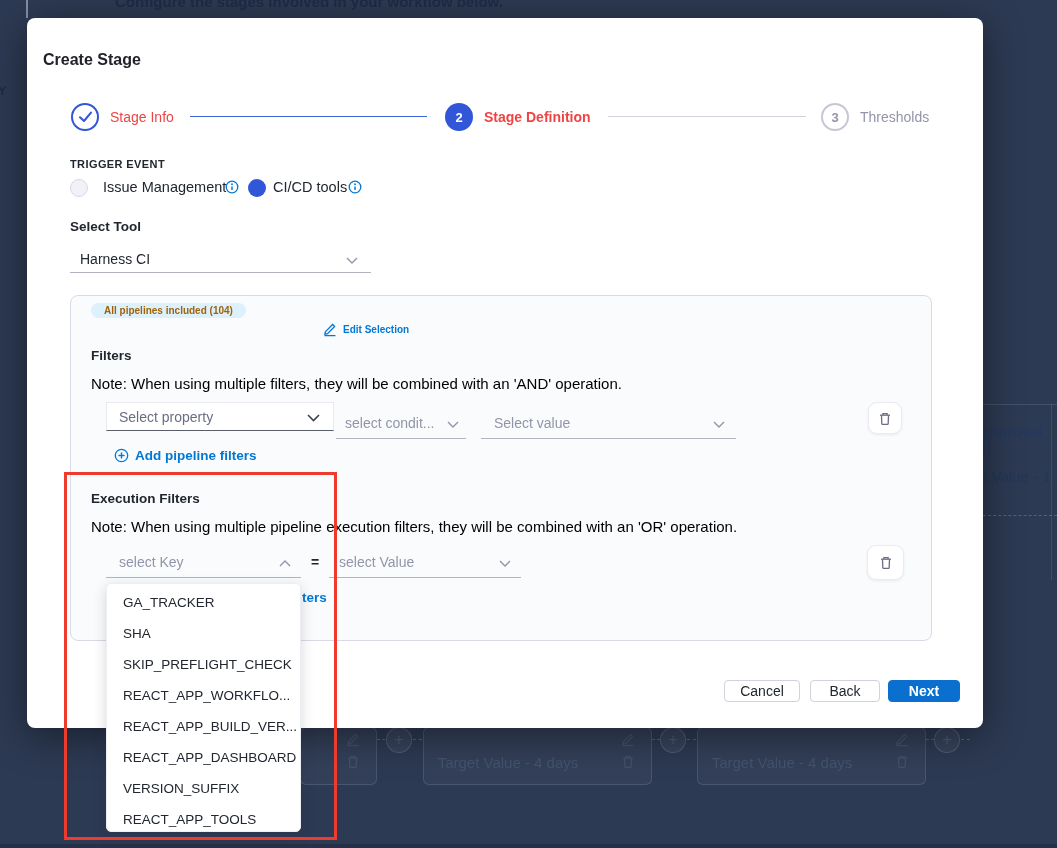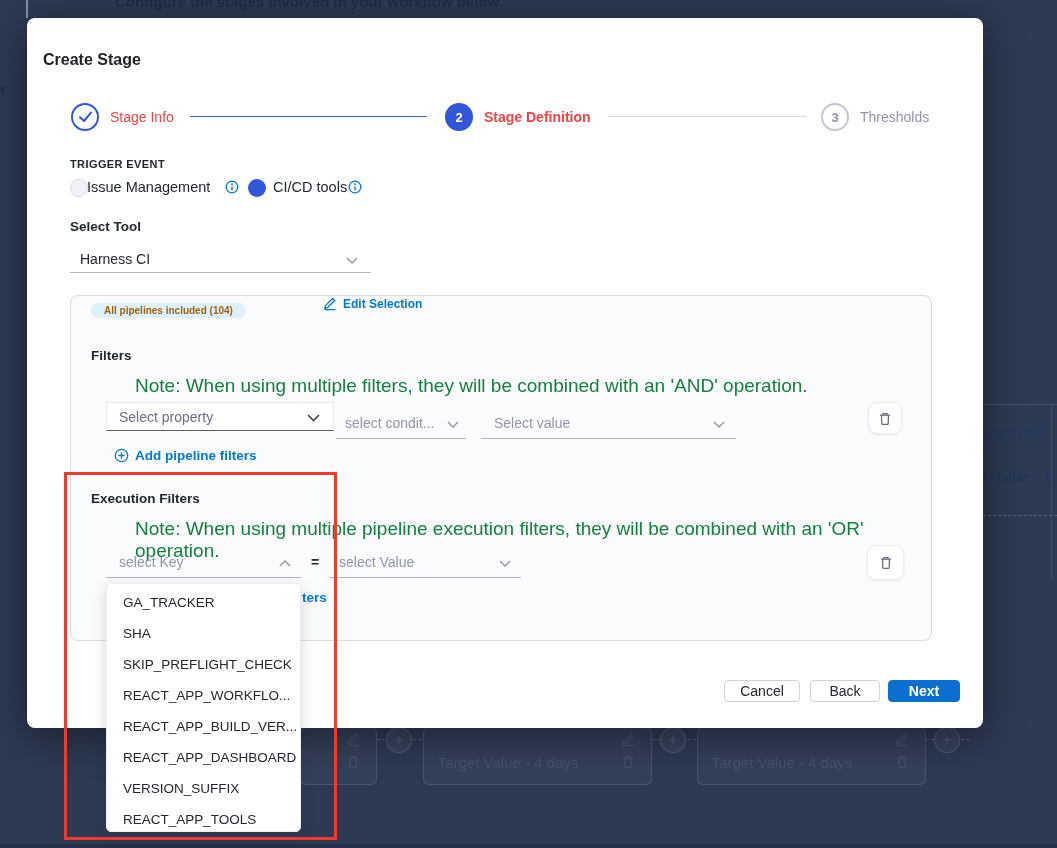--- a/index.html
+++ b/index.html
@@ -32,21 +32,21 @@
   .radio-off { background:#f1f2f7; border:1px solid #d8d9e3; }
   .radio-on { background:#3157d8; }
   .radio-label { font-size:14.5px; color:#22272f; }
 
   .field-label { font-size:13.5px; font-weight:700; color:#22272f; }
   .placeholder { color:#9295a9; font-size:14px; }
 
   .panel { background:#fafbfc; border:1px solid #d9dae5; border-radius:8px; }
   .chip { display:inline-flex; align-items:center; height:15px; padding:0 13px; background:#ddf1fd; border-radius:12px; font-size:10px; font-weight:600; color:#a16207; }
   .blue-link { color:#0278d5; font-size:13.5px; font-weight:600; display:flex; align-items:center; gap:6px; }
-  .note { font-size:19px; color:#15803d;margin-left:44px; }
+  .note { font-size:15px; color:#000000; }
   .select-box { background:#fff; border:1px solid #e9eaef; border-bottom:1.5px solid #585d68; display:flex; align-items:center; }
   .icon-btn { background:#fff; border:1px solid #ebecf1; border-radius:9px; box-shadow:0 1px 3px rgba(40,41,61,0.08); display:flex; align-items:center; justify-content:center; color:#6b6d85; }
 
   .menu { background:#fff; border:1px solid #eceef2; border-radius:5px; box-shadow:0 4px 14px rgba(40,41,61,0.18); z-index:30; padding-top:3px; }
   .menu-item { height:31px; line-height:31px; padding-left:16px; font-size:13.5px; color:#22272f; white-space:nowrap; }
 
   .btn { height:22px; border-radius:4px; font-size:14px; display:flex; align-items:center; justify-content:center; font-weight:500; }
   .btn-plain { background:#fff; border:1px solid #d0d2dc; color:#22272f; }
   .btn-primary { background:#0b6fd0; color:#fff; border:1px solid #0b6fd0; font-weight:600; }
 
@@ -143,21 +143,21 @@
     <span class="step-label" style="font-weight:700;">Stage Definition</span>
   </div>
   <div class="abs step-line" style="left:581px; top:98px; width:198px; background:#d2d3de;"></div>
   <div class="abs" style="left:794px; top:85px; display:flex; align-items:center; gap:11px;">
     <div class="step-circle step-upcoming">3</div>
     <span class="step-label" style="color:#9394ab; font-weight:500;">Thresholds</span>
   </div>
 
   <div class="abs small-caps-label" style="left:43px; top:140px;text-align:right;">TRIGGER EVENT</div>
   <div class="abs radio radio-off" style="left:43px; top:161px;"></div>
-  <div class="abs radio-label" style="left:60px; top:161px;">Issue Management</div>
+  <div class="abs radio-label" style="left:76px; top:161px;">Issue Management</div>
   <div class="abs" style="left:198px; top:162px;">
     <svg width="14" height="14" viewBox="0 0 14 14">
         <circle cx="7" cy="7" r="5.8" fill="none" stroke="#0278d5" stroke-width="1.3"></circle>
         <circle cx="7" cy="4.3" r="0.95" fill="#0278d5"></circle>
         <line x1="7" y1="6.4" x2="7" y2="10" stroke="#0278d5" stroke-width="1.5"></line>
       </svg>
   </div>
   <div class="abs radio radio-on" style="left:221px; top:161px;"></div>
   <div class="abs radio-label" style="left:246px; top:161px;">CI/CD tools</div>
   <div class="abs" style="left:321px; top:162px;">
@@ -173,21 +173,21 @@
     <span class="abs" style="left:10px; top:5px; font-size:14px; color:#22272f;">Harness CI</span>
     <span class="abs" style="left:276px; top:11px; color:#9295a9;">
       <svg width="12" height="7" viewBox="0 0 12 7">
           <path d="M1 1l5 5 5-5" fill="none" stroke="currentColor" stroke-width="1.4"></path>
         </svg>
     </span>
   </div>
 
   <div class="abs panel" style="left:43px; top:277px; width:862px; height:346px;">
     <div class="abs chip" style="left:20px; top:7px;">All pipelines included (104)</div>
-    <div class="abs blue-link" style="left:252px; top:0; font-size:12px;">
+    <div class="abs blue-link" style="left:252px; top:26px; font-size:10px;">
       <span>
         <svg width="14" height="15" viewBox="0 0 14 15">
             <path d="M2.5 9.6L9.6 2.5l2 2L4.5 11.6l-2.6.6.6-2.6z" fill="none" stroke="#0278d5" stroke-width="1.3"></path>
             <line x1="1.5" y1="13.6" x2="12.5" y2="13.6" stroke="#0278d5" stroke-width="1.3"></line>
           </svg>
       </span>
       <span>Edit Selection</span>
     </div>
 
     <div class="abs field-label" style="left:20px; top:52px;">Filters</div>

